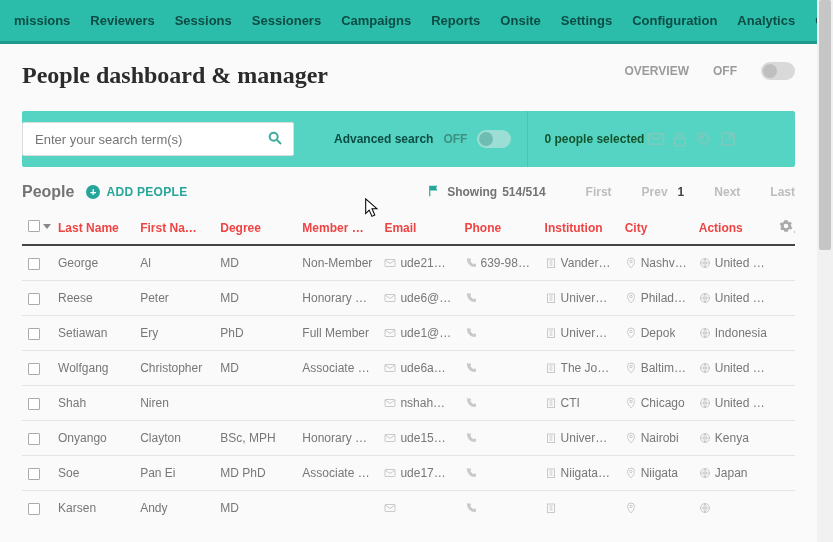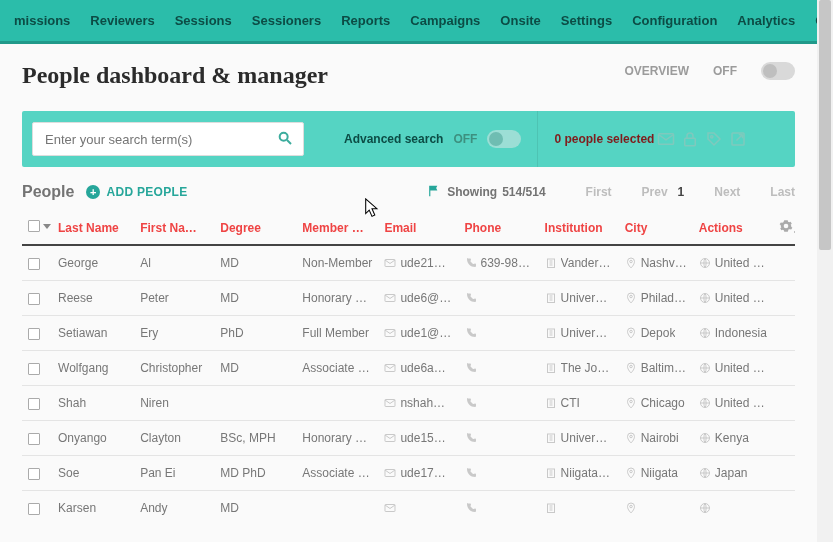--- a/index.html
+++ b/index.html
@@ -98,21 +98,20 @@
   
   .search-strip {
     background:#55d4c3;
     height:56px;
     display:flex;
     align-items:center;
     border-radius:2px;
     margin-bottom:16px;
   }
   .search-box {
-    margin-left:10px;
     background:#fff;
     width:272px;
     height:34px;
     display:flex;
     align-items:center;
     padding:0 10px;
     border:1px solid #ddd;
     border-radius:2px;
   }
   .search-box input {
@@ -138,21 +137,21 @@
   .adv-search .off { color:#3d907f; font-weight:600; }
   .divider-v {
     width:1px;
     height:56px;
     background:rgba(0,0,0,.08);
     margin:0 16px;
   }
   .selected-strip {
     display:flex;
     align-items:center;
-    color:#7f1d1d;
+    color:#14532d;
     font-weight:700;
     font-size:12px;
   }
   .selected-strip .act-icon {
     width:24px; height:24px;
     display:flex;
     align-items:center;
     justify-content:center;
     color:#7fc9bd;
     cursor:pointer;
@@ -289,22 +288,22 @@
 </head>
 <body>
 
 <div class="viewport">
 
   <div class="topnav" id="topnav">
       <span class="nav-item">missions</span>
       <span class="nav-item">Reviewers</span>
       <span class="nav-item">Sessions</span>
       <span class="nav-item">Sessioners</span>
+      <span class="nav-item">Campaigns</span>
       <span class="nav-item">Reports</span>
-      <span class="nav-item">Campaigns</span>
       <span class="nav-item">Onsite</span>
       <span class="nav-item">Settings</span>
       <span class="nav-item">Configuration</span>
       <span class="nav-item">Analytics</span>
       <span class="nav-item">Operation</span>
     </div>
 
   <div class="page">
     <div class="header-row">
       <div class="page-title">People dashboard &amp; manager</div>

